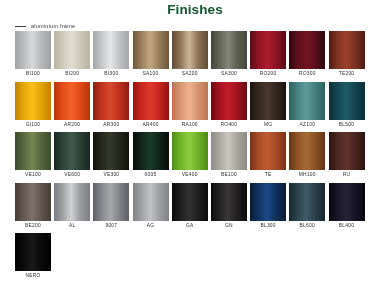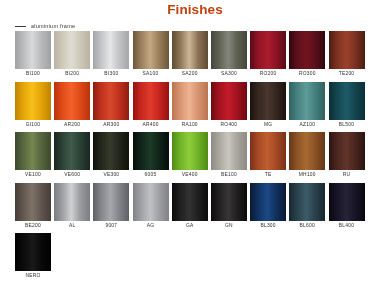--- a/index.html
+++ b/index.html
@@ -19,21 +19,21 @@
     width: 390px;
     height: 300px;
     position: relative;
     box-sizing: border-box;
   }
   .page-title {
     text-align: center;
     font-size: 13.5px;
     font-weight: bold;
     letter-spacing: 0.1px;
-    color: #c2410c;
+    color: #14532d;
     margin: 0;
     padding-top: 3px;
     line-height: 14px;
   }
   .legend {
     display: flex;
     align-items: center;
     gap: 5px;
     padding-left: 15px;
     margin-top: 4px;

